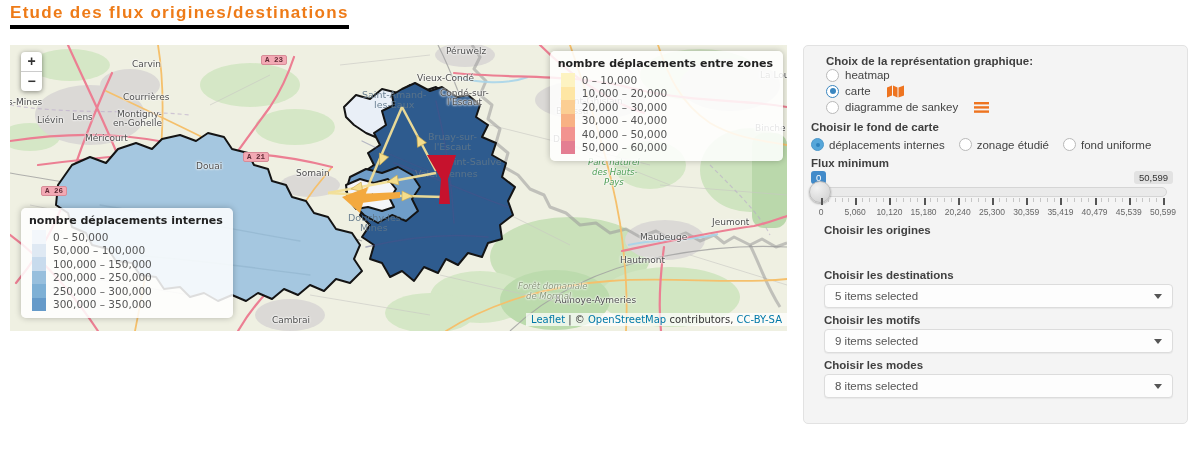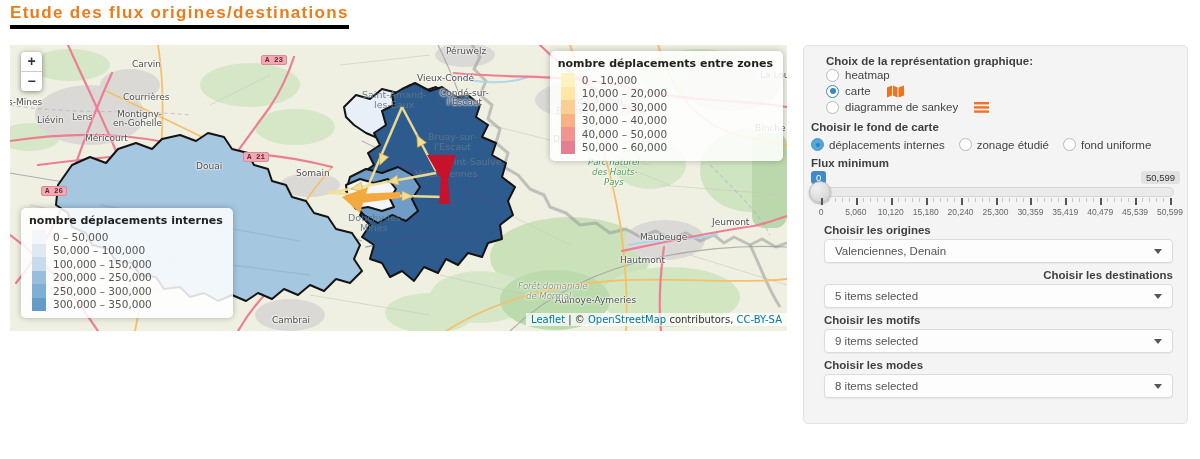--- a/index.html
+++ b/index.html
@@ -48,21 +48,21 @@
   #fond-options .opt{display:flex;align-items:flex-end;gap:5px;cursor:pointer}
   .radio{width:13px;height:13px;border-radius:50%;background:#fff;border:1px solid #b9b9b9;
       position:relative;flex:0 0 13px;box-sizing:border-box}
   .opt .radio.on{border-color:var(--radio-blue)}
   .opt .radio.on::after{content:"";position:absolute;left:2.5px;top:2.5px;right:2.5px;bottom:2.5px;
       border-radius:50%;background:var(--radio-blue)}
   #fond-options .radio.on{background:var(--radio-fill);border-color:#4d98cb}
   #fond-options .radio.on::after{background:#2f82bd;left:3.5px;top:3.5px;right:3.5px;bottom:3.5px}
   .oic{display:inline-flex;margin-left:10px}
   
-  #flux-sec{position:absolute;left:7px;top:111px;right:7px;height:60px}
+  #flux-sec{position:absolute;left:7px;top:111px;right:14px;height:60px}
   .irs-val{position:absolute;left:0;top:14px;background:var(--slider-badge);color:#fff;
       font-size:9.5px;padding:1px 5px;border-radius:3px}
   .irs-max{position:absolute;right:0;top:14px;background:#e2e2e2;color:#333;
       font-size:9.5px;padding:1px 5px;border-radius:3px}
   .irs-line{position:absolute;left:6px;right:6px;top:30px;height:8px;background:#eaeaea;
       border:1px solid #d5d5d5;border-radius:5px}
   .irs-handle{position:absolute;left:-2px;top:24px;width:20px;height:20px;border-radius:50%;
       background:radial-gradient(circle at 35% 30%,#f1f1f1,#cdcdcd);border:1px solid #bcbcbc;
       box-shadow:0 1px 2px rgba(0,0,0,.3);cursor:pointer}
   #flux-grid{position:absolute;left:10px;right:10px;top:41px;height:22px}
@@ -446,26 +446,22 @@
           <span class="tlab" style="left: 70%;">35,419</span>
           <span class="tlab" style="left: 80%;">40,479</span>
           <span class="tlab" style="left: 90%;">45,539</span>
           <span class="tlab" style="left: 100%;">50,599</span>
         </div>
     </div>
 
     <div id="selects">
         <div class="sblock" style="top: 178px;">
           <div class="plabel">Choisir les origines</div>
-          <div class="sbox">
-            <span>Valenciennes, Denain</span>
-            <span class="caret"></span>
-          </div>
-        </div>
-        <div class="sblock" style="top: 223px; text-align: right;">
+        </div>
+        <div class="sblock" style="top: 223px;">
           <div class="plabel">Choisir les destinations</div>
           <div class="sbox">
             <span>5 items selected</span>
             <span class="caret"></span>
           </div>
         </div>
         <div class="sblock" style="top: 268px;">
           <div class="plabel">Choisir les motifs</div>
           <div class="sbox">
             <span>9 items selected</span>

